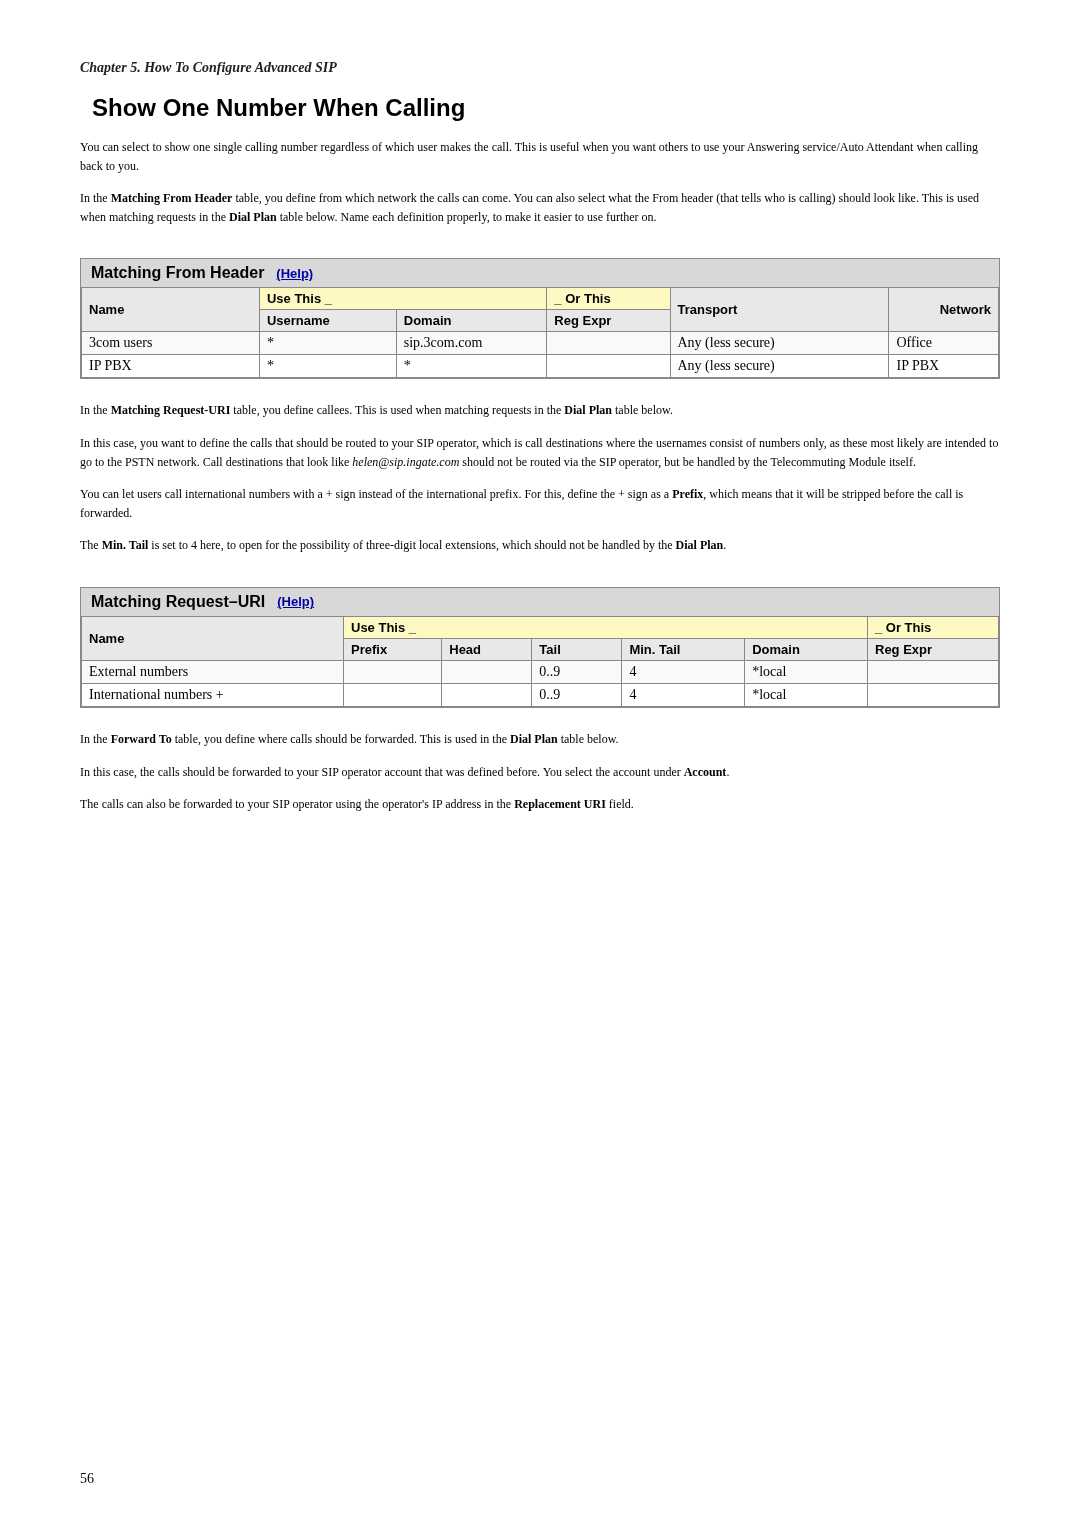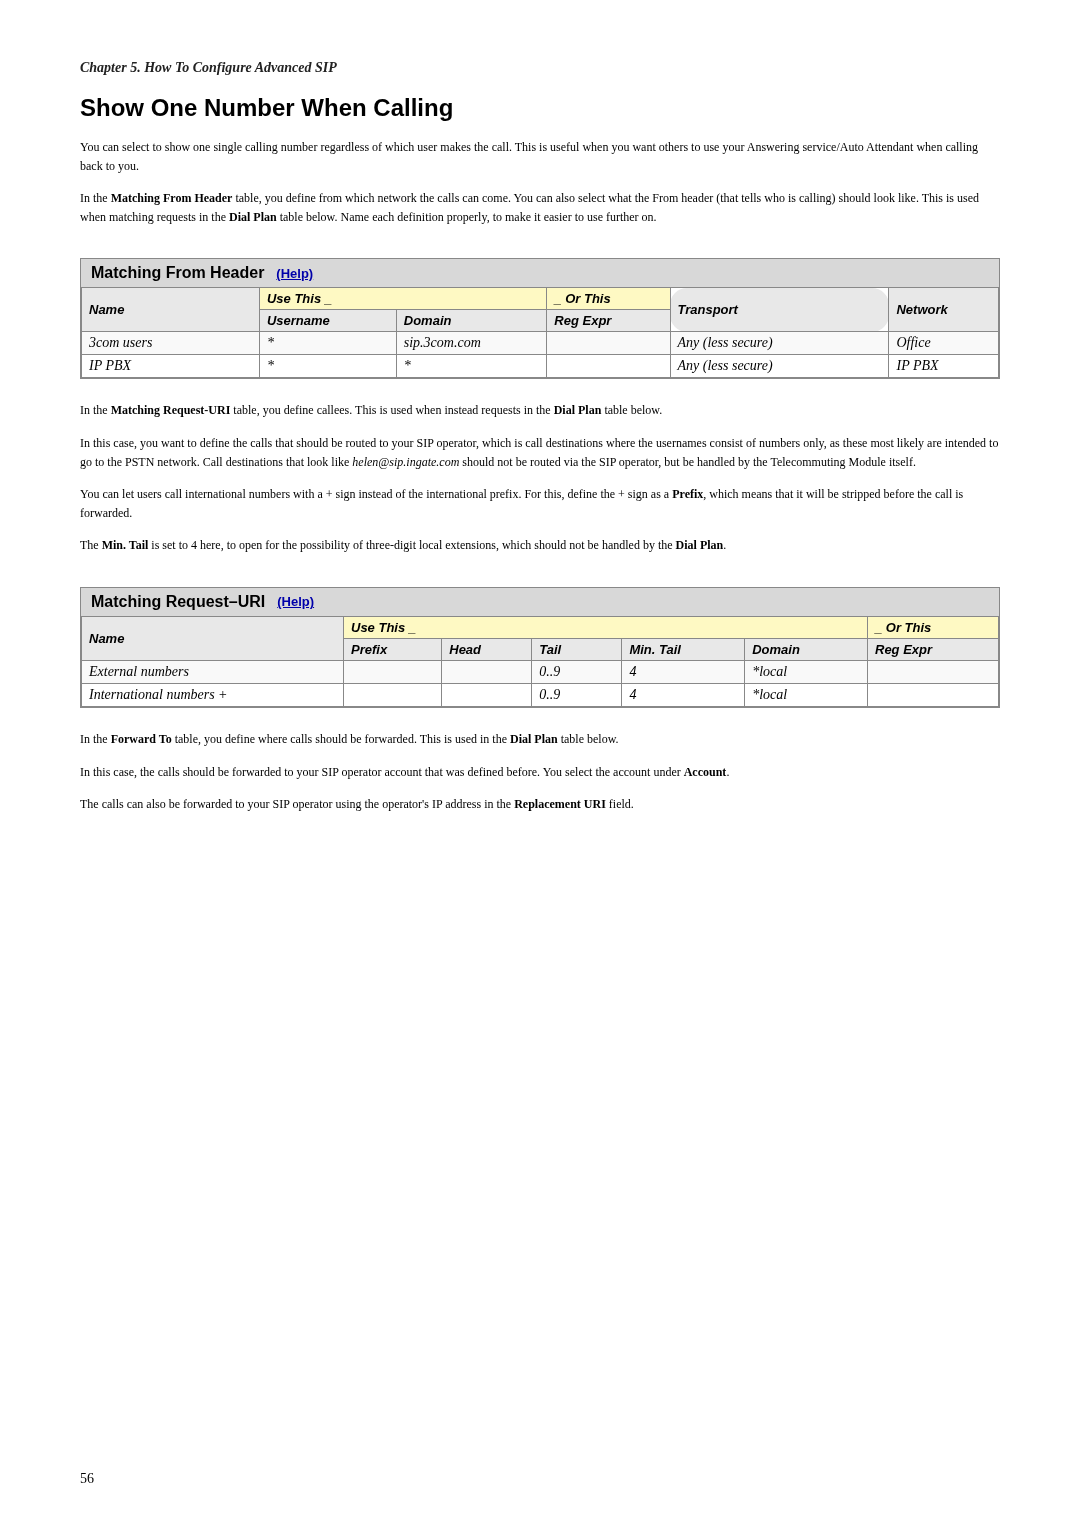--- a/index.html
+++ b/index.html
@@ -21,20 +21,21 @@
       color: #222;
       font-weight: bold;
     }
 
     h1.section-title {
       font-family: Arial, sans-serif;
       font-size: 24px;
       font-weight: bold;
       margin-bottom: 16px;
       border-bottom: none;
+      margin-left: 12px;
     }
 
     p {
       margin-bottom: 14px;
       line-height: 1.55;
       font-size: 12px;
     }
 
     .table-wrapper {
       border: 1px solid #888;
@@ -60,21 +61,20 @@
       color: #00a;
       text-decoration: underline;
       cursor: pointer;
       font-family: Arial, sans-serif;
     }
 
     table {
       width: 100%;
       border-collapse: collapse;
       font-size: 14px;
-      font-style: italic;
     }
 
     table th, table td {
       border: 1px solid #888;
       padding: 3px 7px;
       text-align: left;
       white-space: nowrap;
     }
 
     table th {
@@ -87,22 +87,22 @@
     .header-group-cell {
       text-align: left;
       background: #fef9c3;
       font-weight: bold;
     }
 
     .col-name { width: 130px; }
     .col-username { width: 100px; margin-left: 16px; }
     .col-domain { width: 110px; }
     .col-regexpr { width: 90px; }
-    .col-transport { width: 160px; border-radius: 17px; }
-    .col-network { width: 80px; }
+    .col-transport { width: 160px; }
+    .col-network { width: 80px; text-align: right; }
 
     
     .col-name2 { width: 160px; }
     .col-prefix { width: 60px; }
     .col-head { width: 55px; margin-top: 24px; }
     .col-tail { width: 55px; }
     .col-mintail { width: 75px; }
     .col-domain2 { width: 75px; }
     .col-regexpr2 { width: 80px; }
 
@@ -187,21 +187,21 @@
         <td></td>
         <td>Any (less secure)</td>
         <td>IP PBX</td>
       </tr>
     </tbody>
   </table>
 </div>
 
 
 <p>
-  <span>In the </span><strong>Matching Request-URI</strong><span> table, you define callees. This is used when instead requests in the </span><strong>Dial Plan</strong><span> table below.</span>
+  <span>In the </span><strong>Matching Request-URI</strong><span> table, you define callees. This is used when matching requests in the </span><strong>Dial Plan</strong><span> table below.</span>
 </p>
 
 
 <p>In this case, you want to define the calls that should be routed to your SIP operator, which is call destinations where the usernames consist of numbers only, as these most likely are intended to go to the PSTN network. Call destinations that look like <em>helen@sip.ingate.com</em> should not be routed via the SIP operator, but be handled by the Telecommuting Module itself.</p>
 
 
 <p>
   <span>You can let users call international numbers with a + sign instead of the international prefix. For this, define the + sign as a </span><strong>Prefix</strong><span>, which means that it will be stripped before the call is forwarded.</span>
 </p>
 

